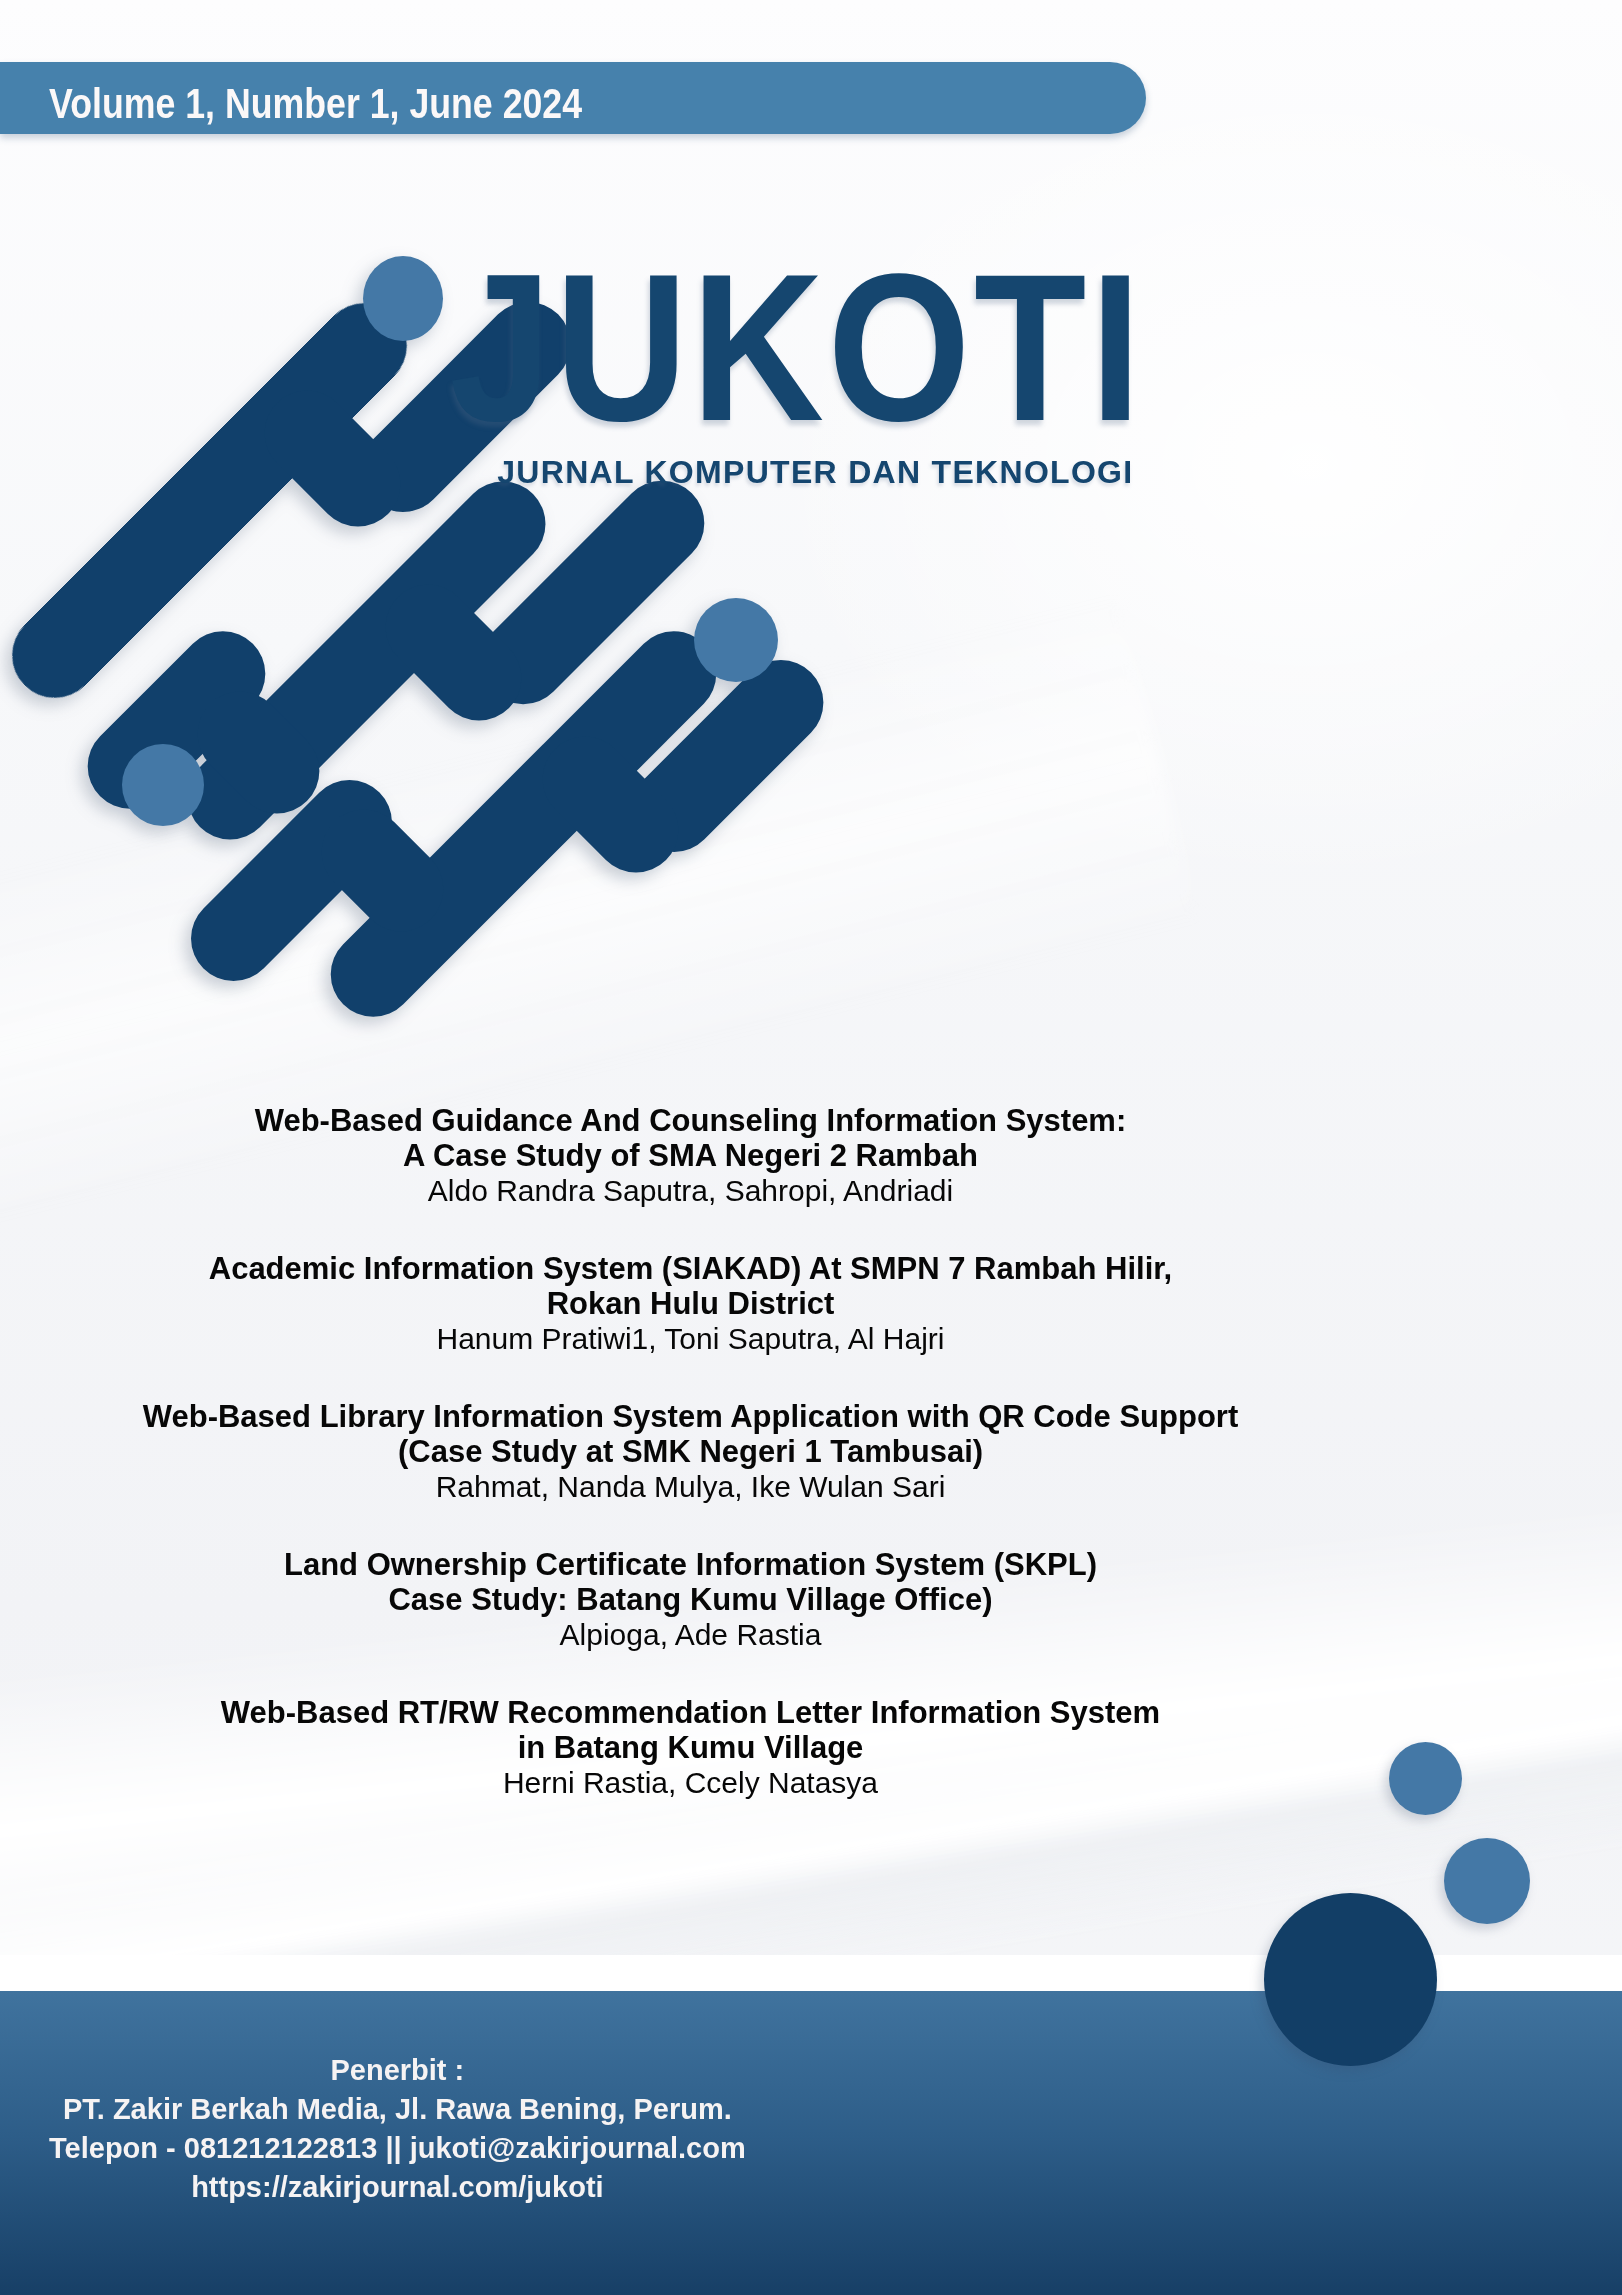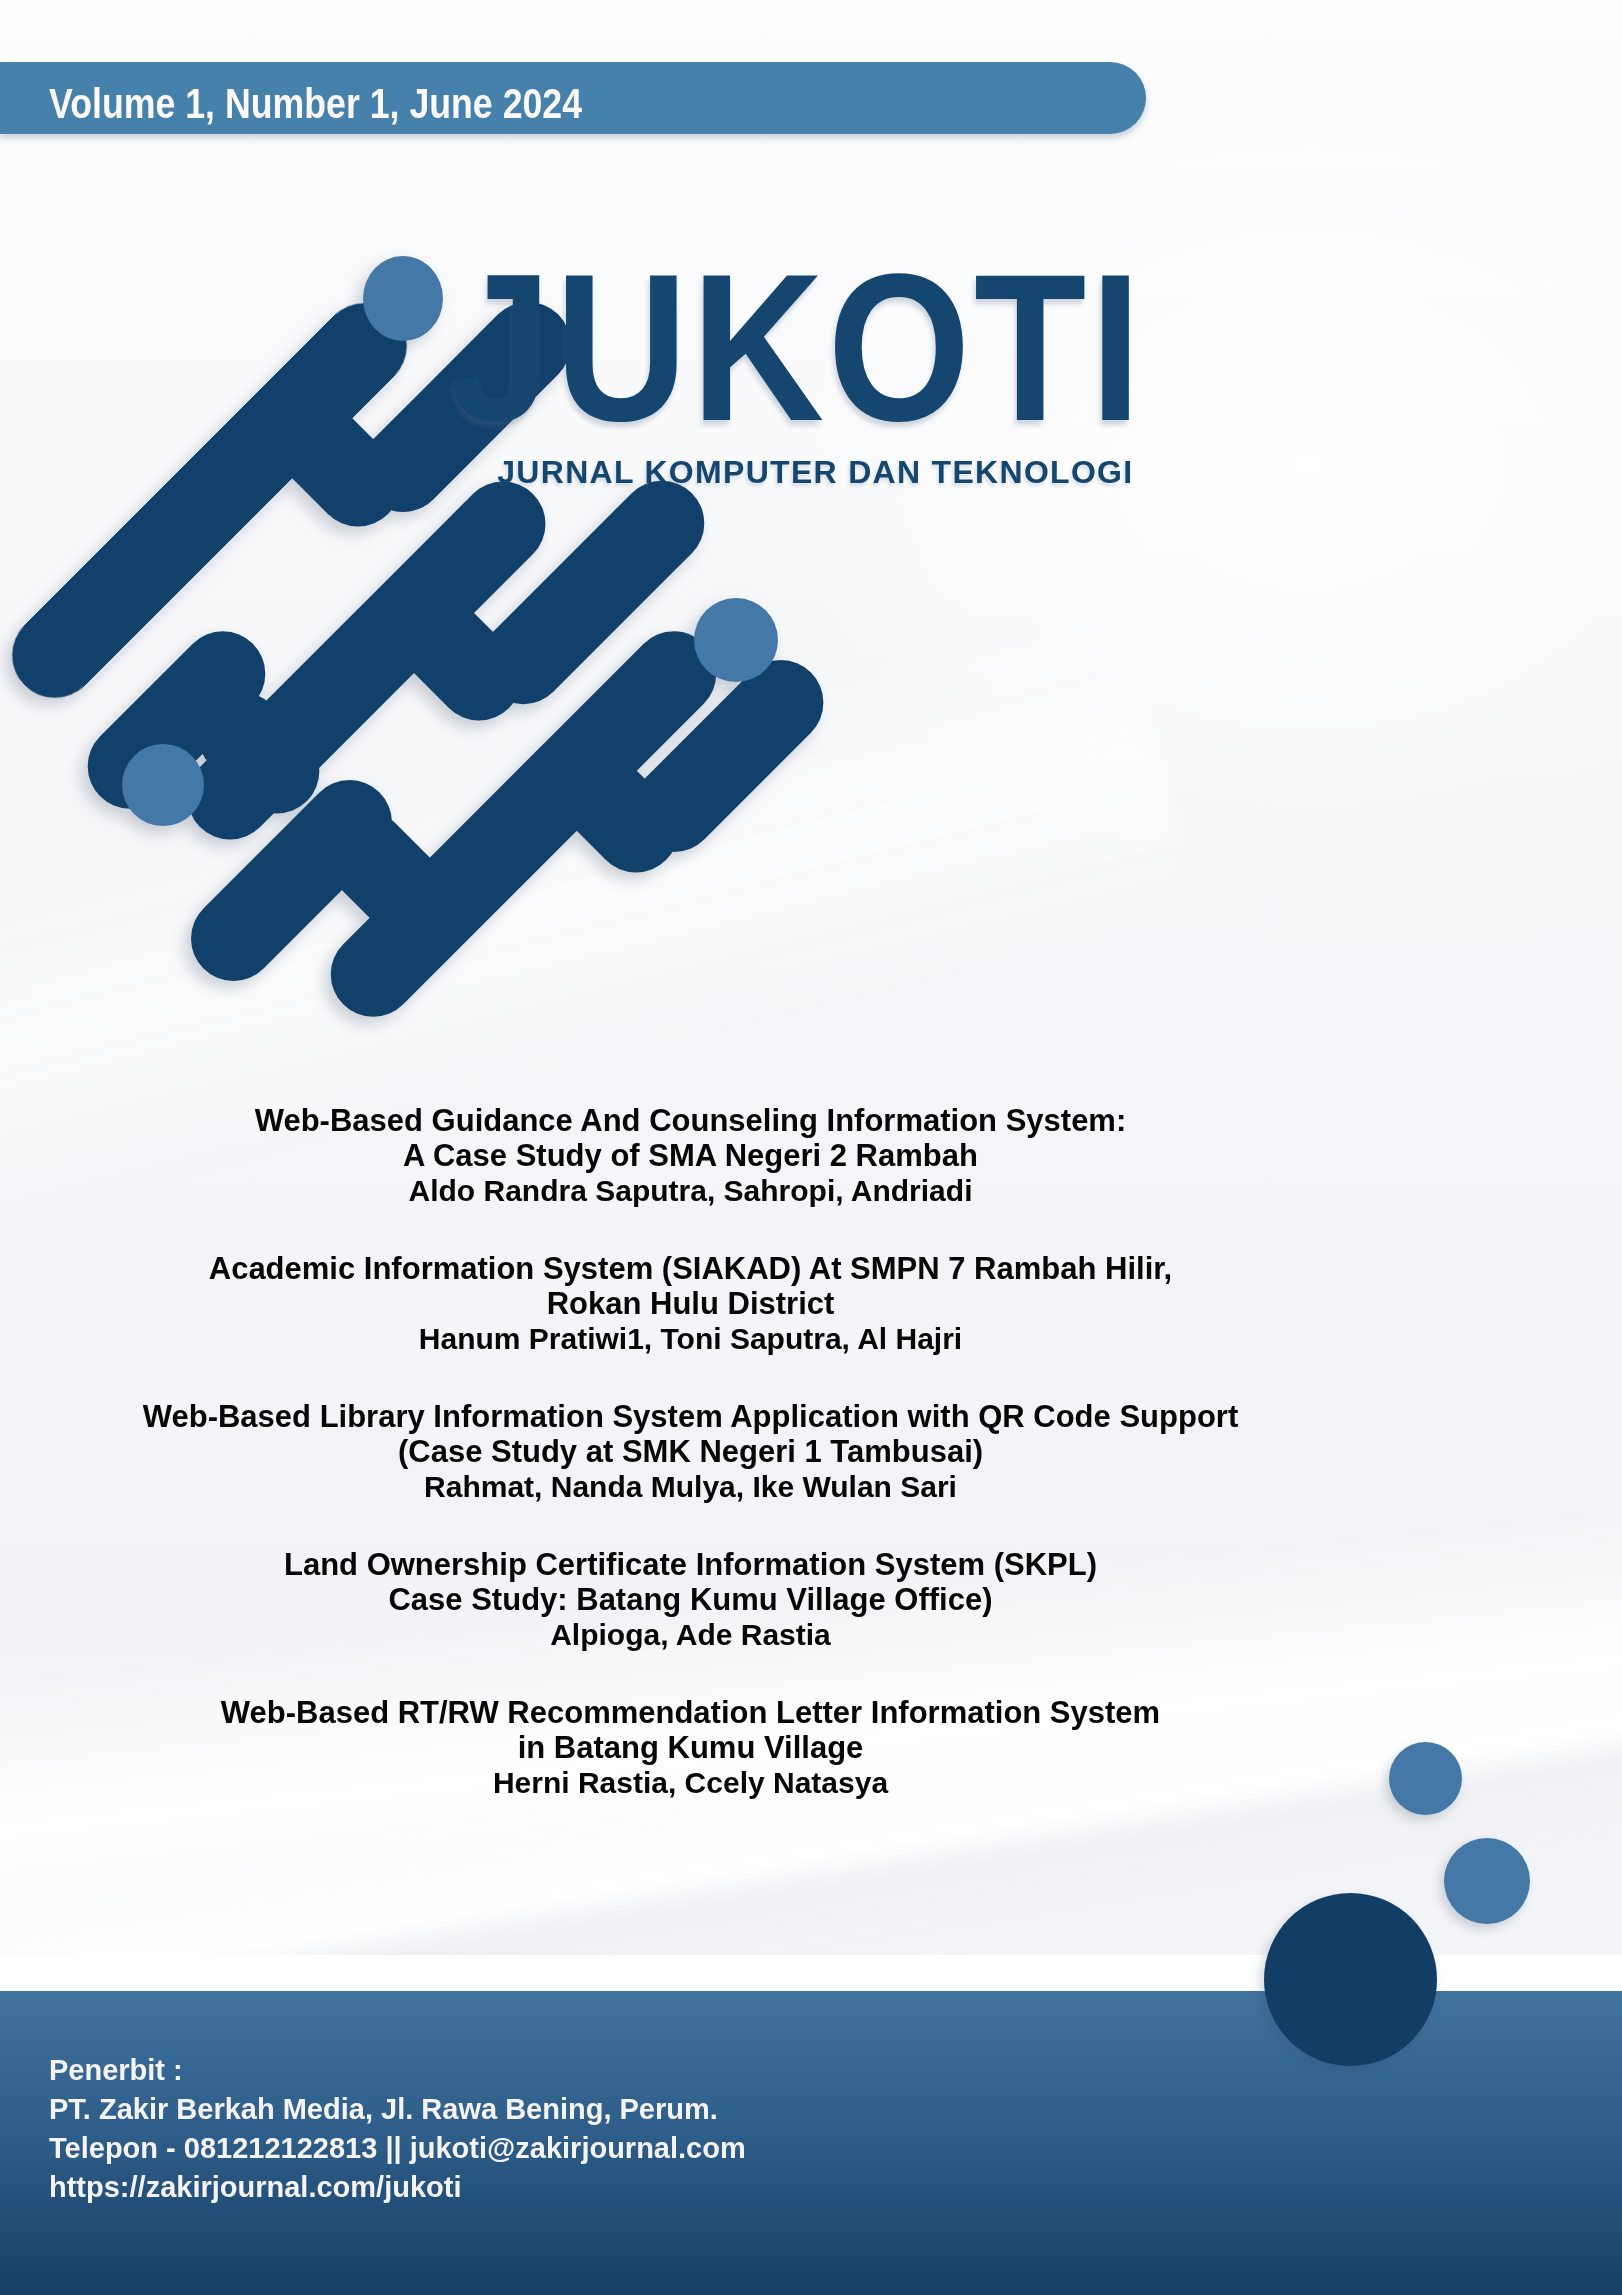--- a/index.html
+++ b/index.html
@@ -88,26 +88,27 @@
   
   .toc{
     position:absolute;left:0;top:1103px;width:1381px;text-align:center;color:var(--ink);
   }
   .article{margin:0 0 43px 0;}
   .a-title{
     font-size:31px;line-height:35px;font-weight:bold;
     white-space:pre-line;
   }
   .a-authors{
-    font-size:30px;line-height:35px;font-weight:bold;
+    font-size:30px;line-height:35px;font-weight:normal;
   }
   
   .footer{
     position:absolute;left:0;top:1991px;width:1623px;height:305px;
     background:linear-gradient(180deg,#40739e 0%,#2d5d88 48%,#173f66 100%);
+    text-align:center;
   }
   .footer-text{
     position:absolute;left:49px;top:60px;
     color:#f6f3f3;font-size:29px;line-height:39px;font-weight:bold;
     white-space:nowrap;
   }
 </style>
 </head>
 <body>
 

